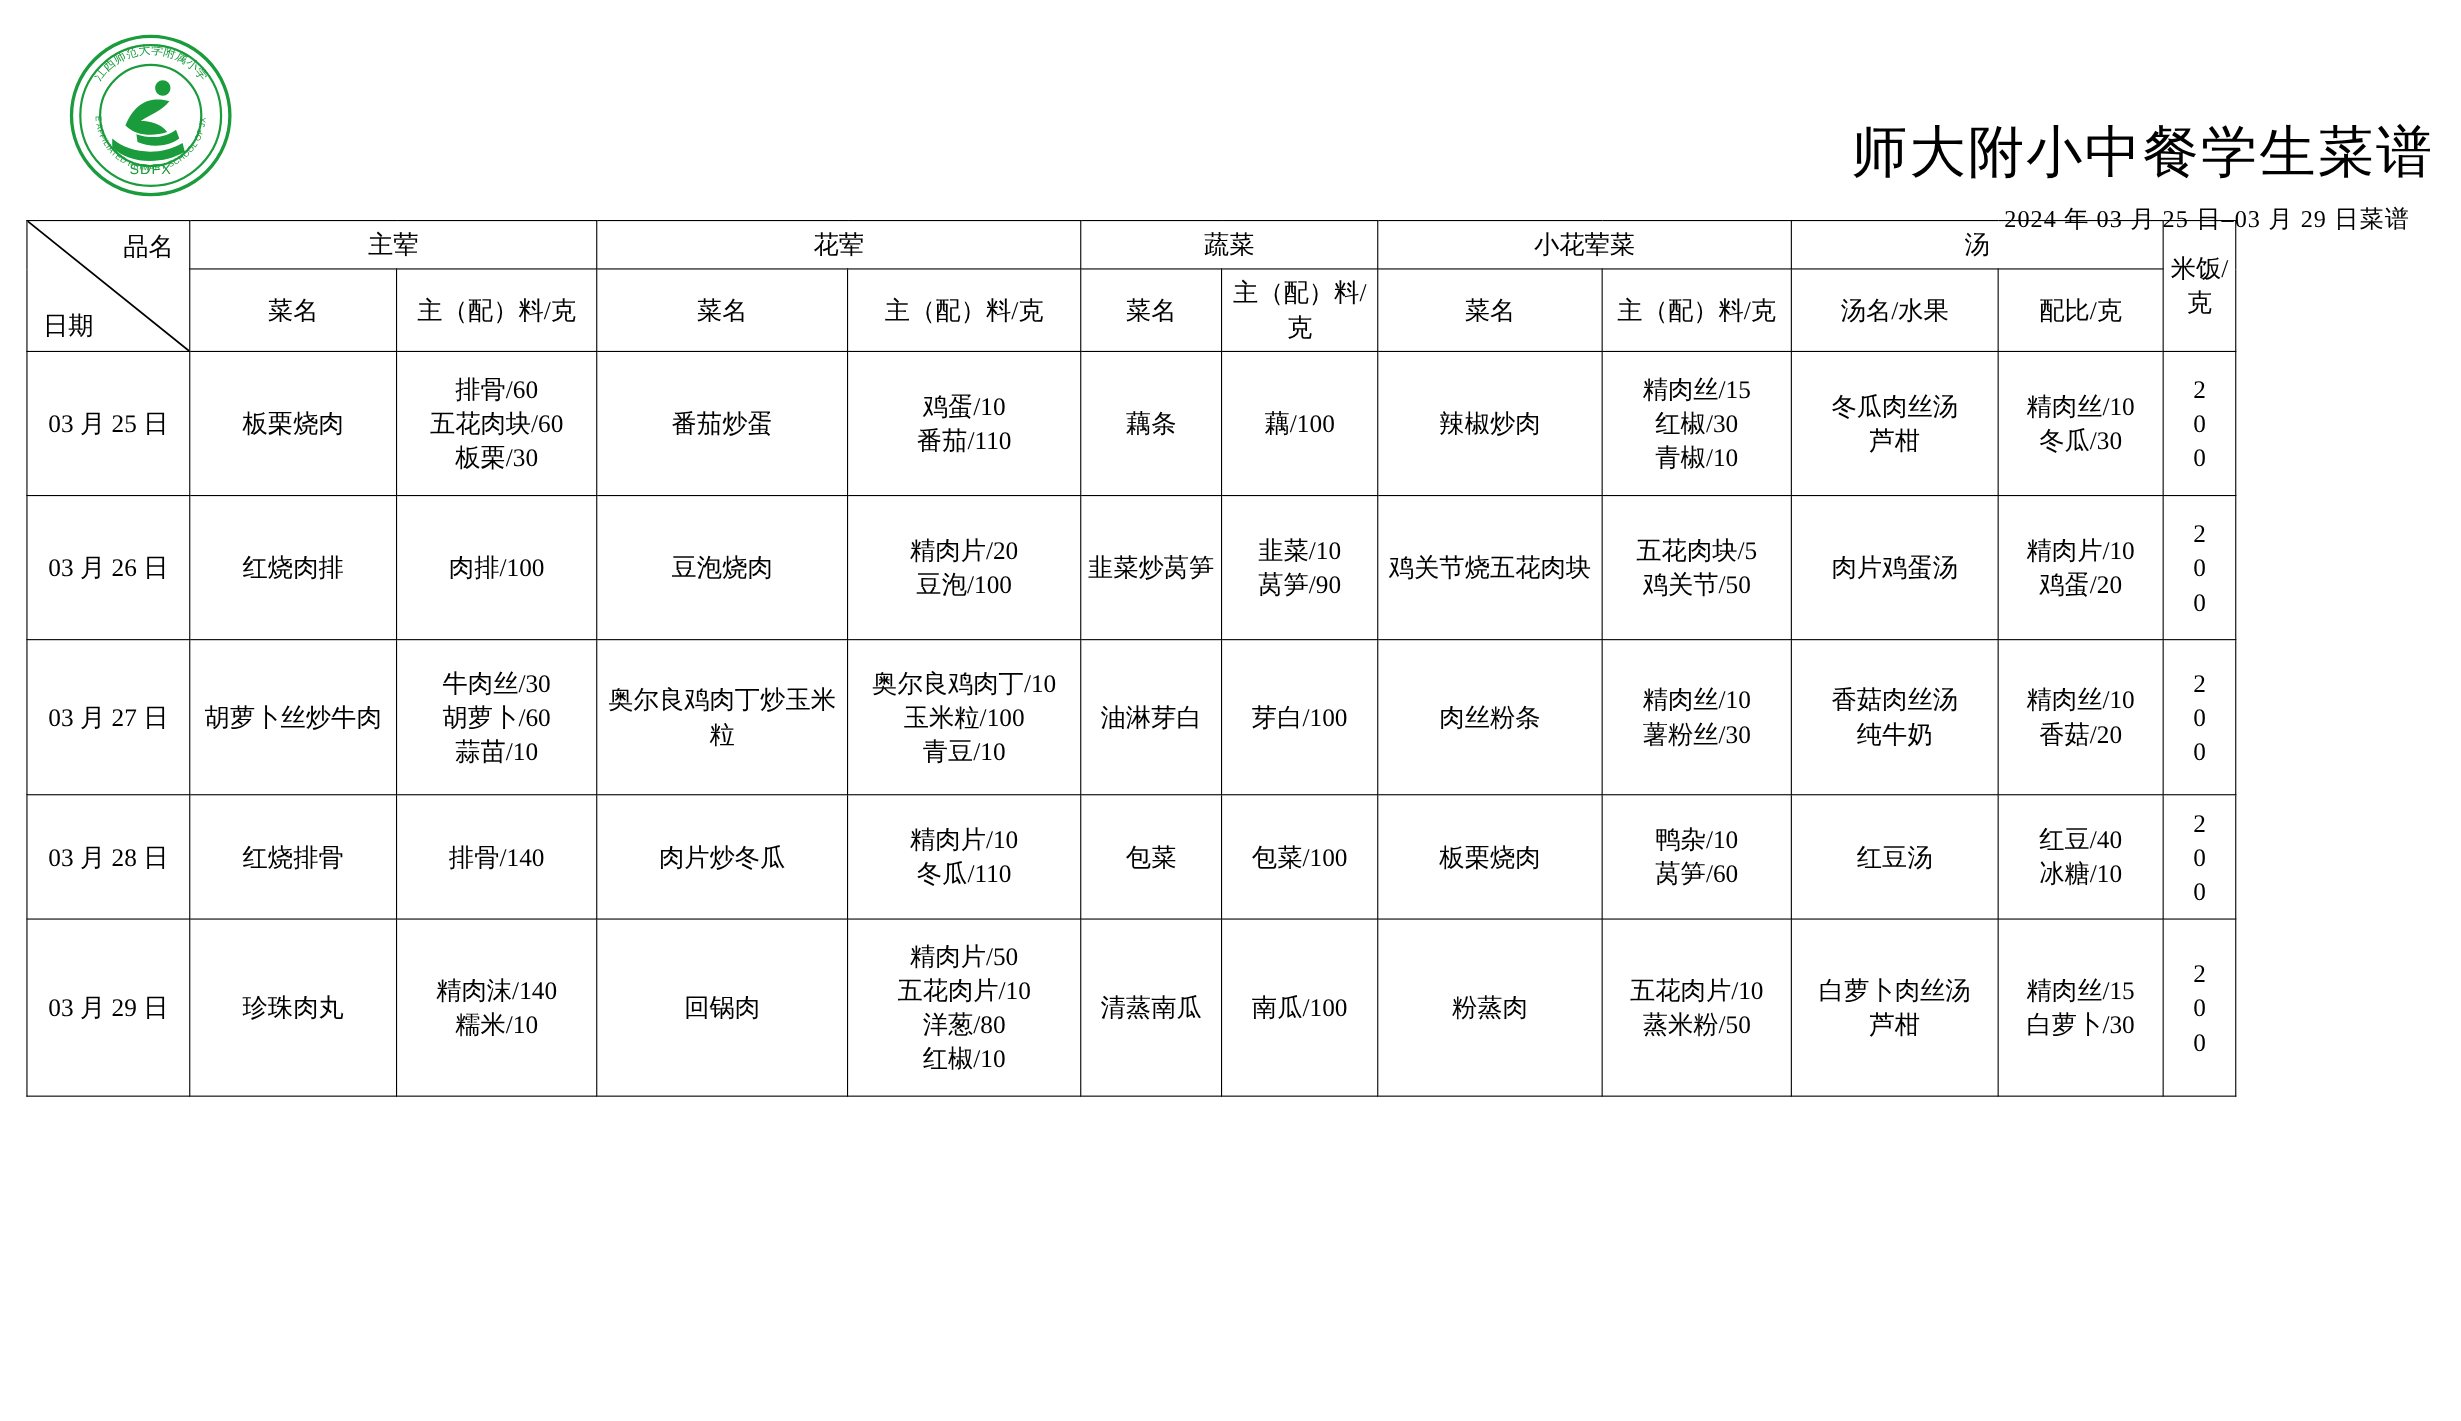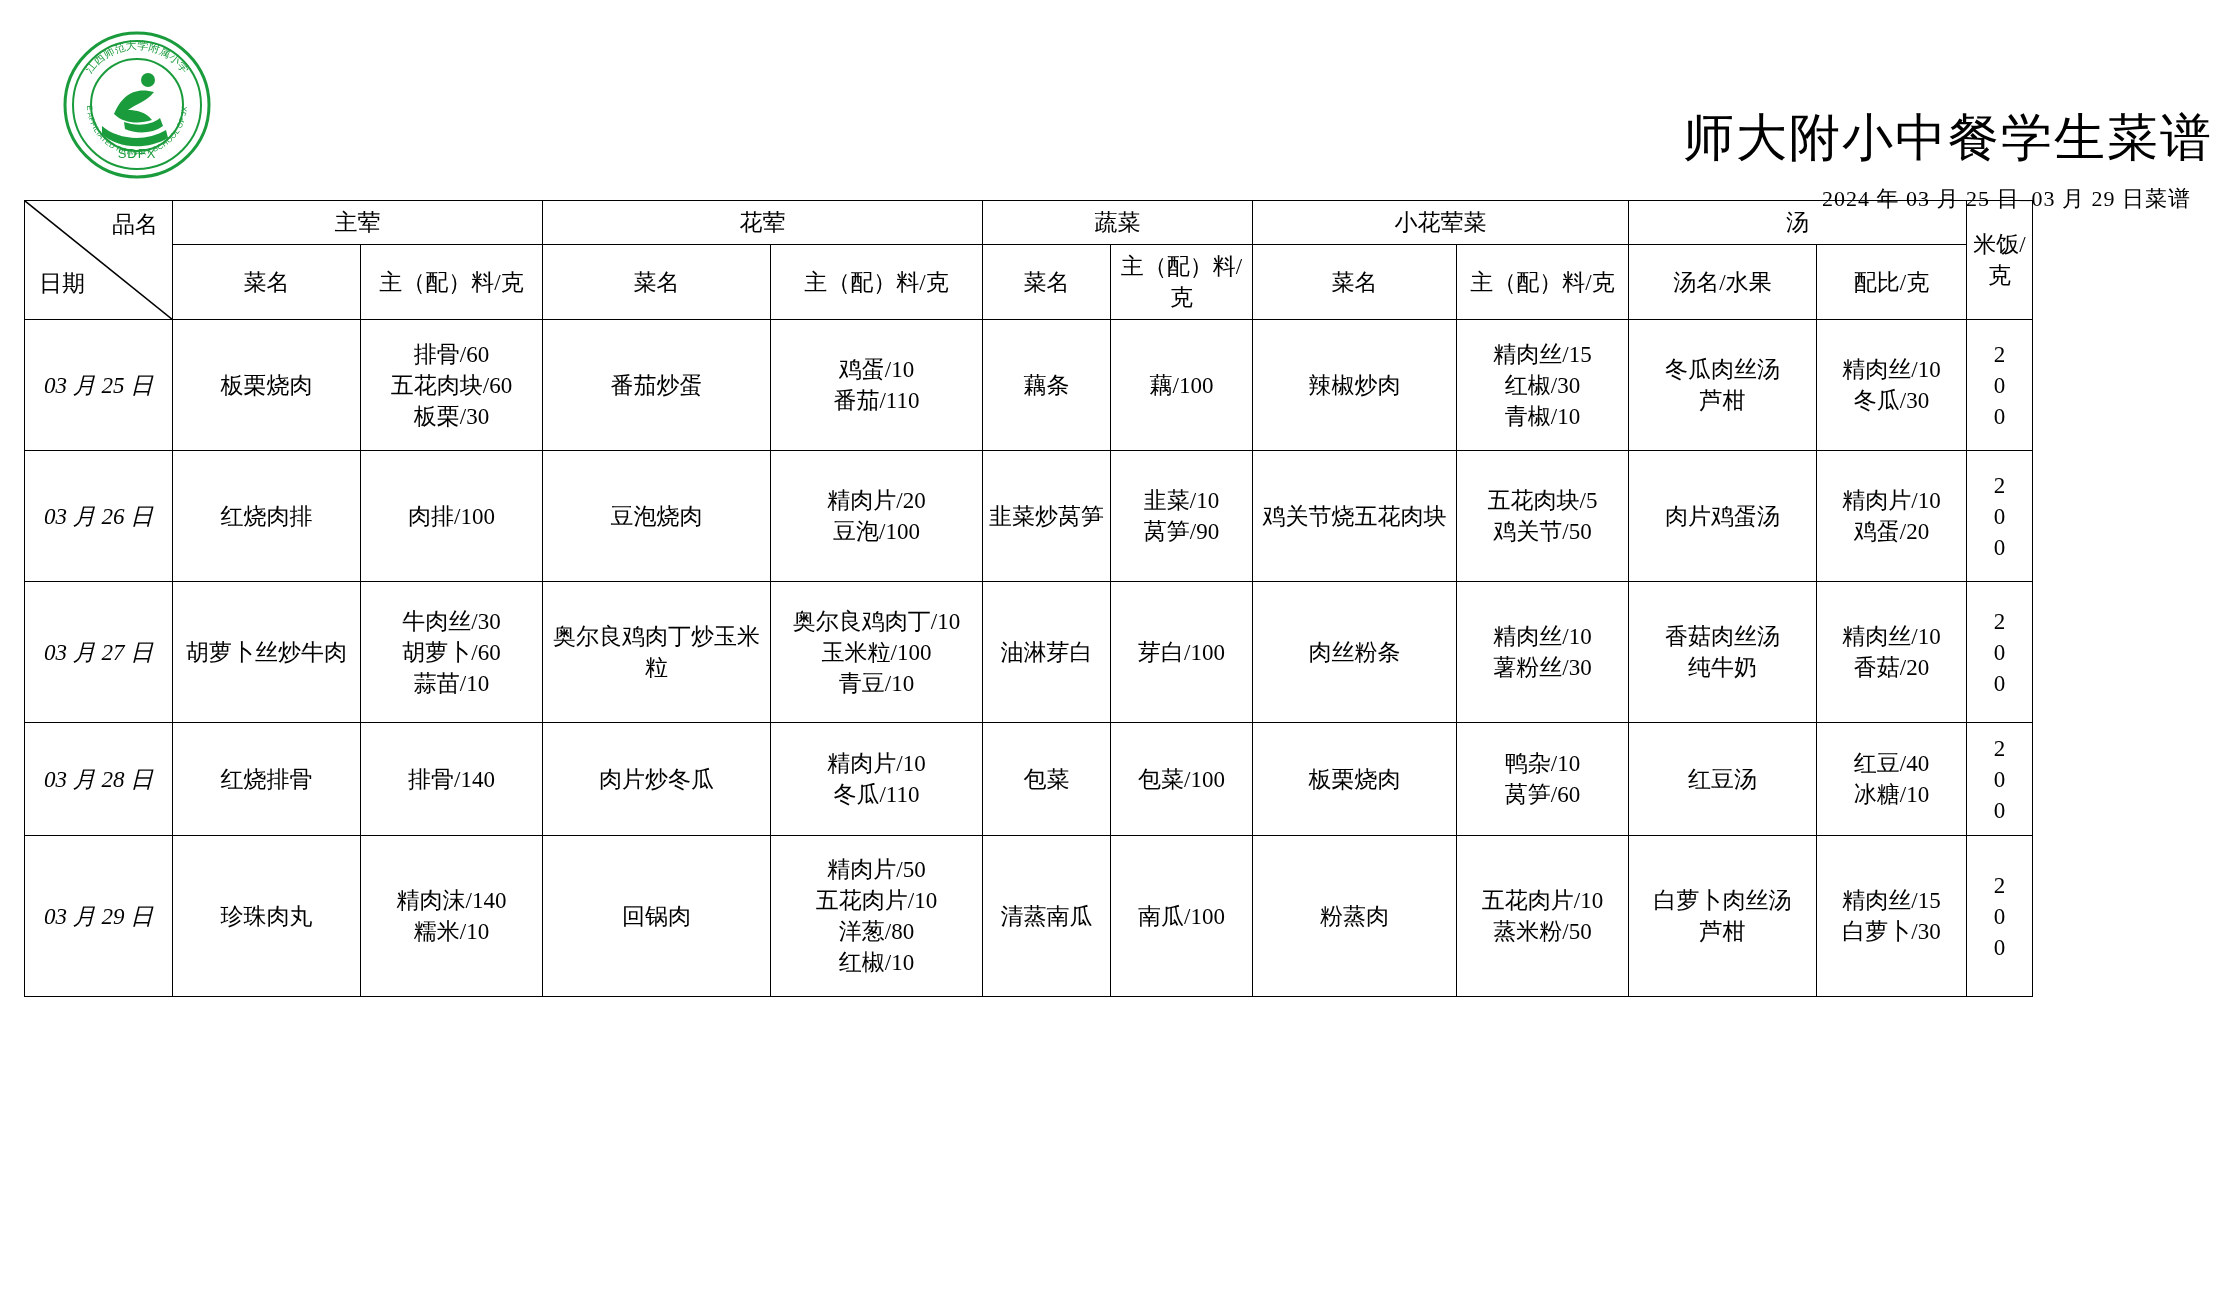--- a/index.html
+++ b/index.html
@@ -80,32 +80,32 @@
   }
   .corner .lbl-item {
     position: absolute;
     right: 14px;
     top: 8px;
     font-size: 23px;
   }
   .corner .lbl-date {
     position: absolute;
     left: 14px;
-    bottom: 20px;
+    bottom: 7px;
     font-size: 23px;
   }
   .rice-head {
     font-size: 23px;
     line-height: 1.15;
     margin-top: 17px;
   }
   .cell-lines span {
     display: block;
   }
-  .day-cell { font-size: 23px; font-style: italic; }
+  .day-cell { font-size: 23px; }
   .rice-cell { font-size: 23px; line-height: 1.15; }
   .rice-cell span { display: block; }
   .r1 td { height: 118px; }
   .r2 td { height: 118px; }
   .r3 td { height: 128px; }
   .r4 td { height: 100px; }
   .r5 td { height: 148px; }
 </style>
 </head>
 <body>

